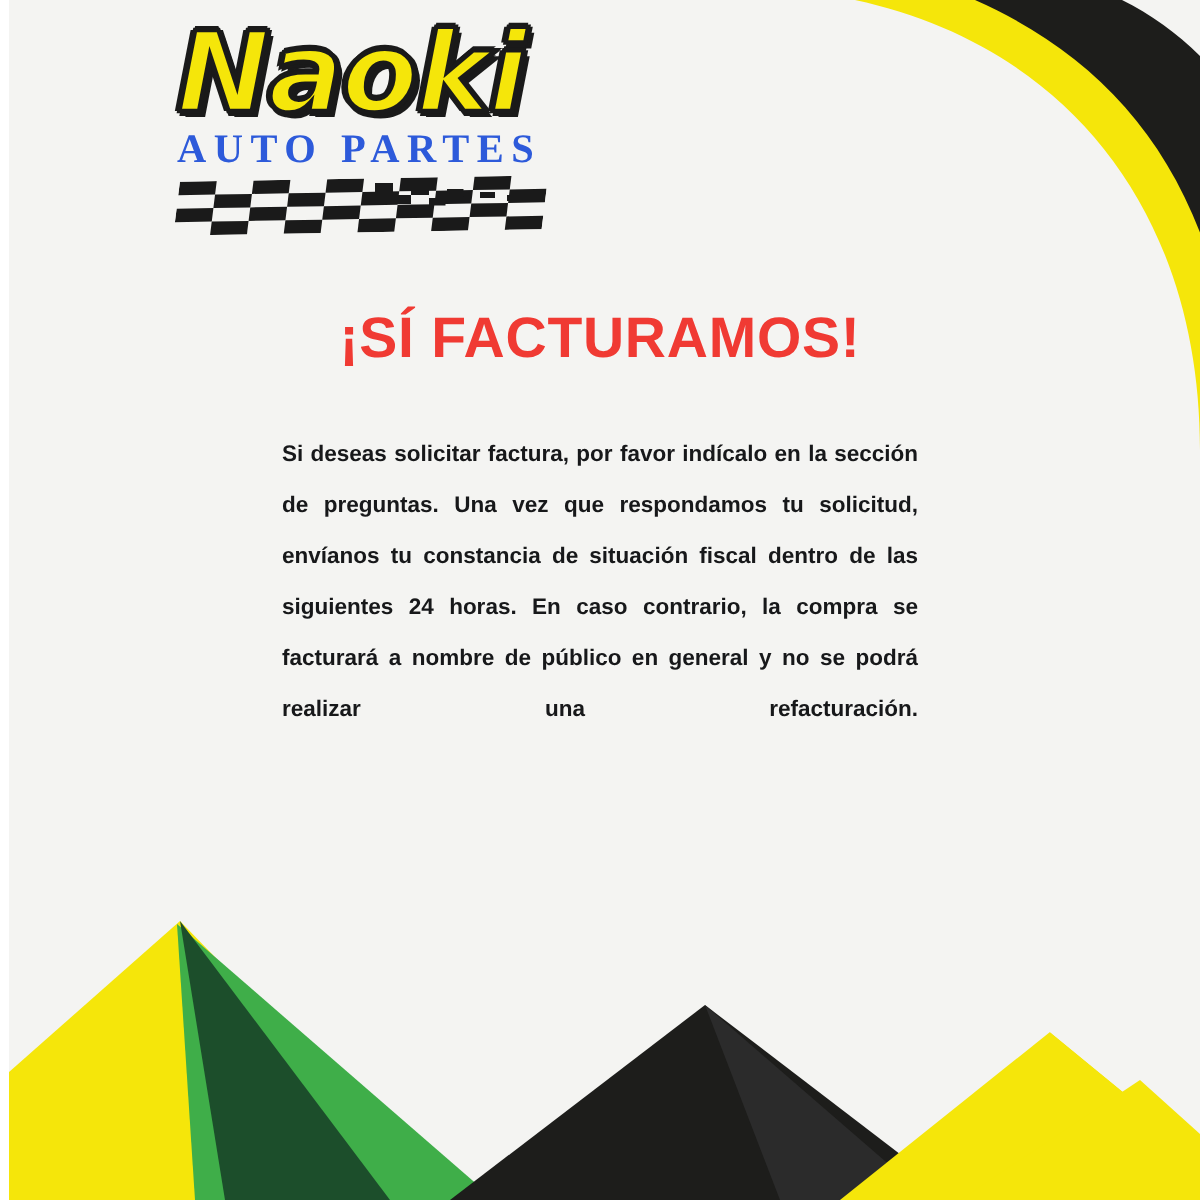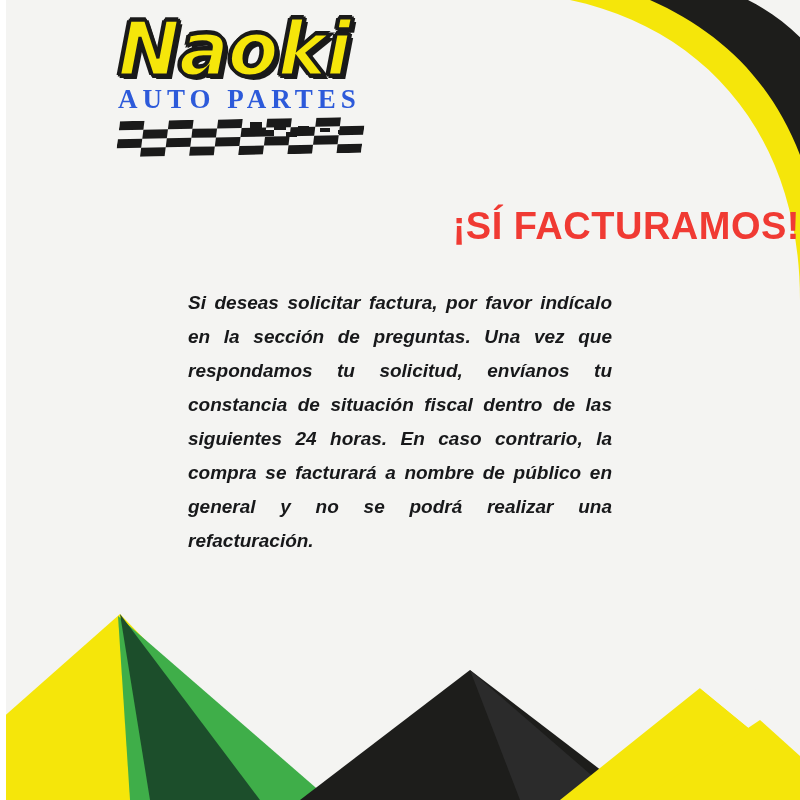--- a/index.html
+++ b/index.html
@@ -97,42 +97,41 @@
     color: #e8392f;
     white-space: nowrap;
   }
 
   
   .headline {
     position: absolute;
     left: 0;
     top: 205px;
     width: 800px;
-    text-align: right;
+    text-align: center;
     font-family: "Liberation Sans", sans-serif;
     font-weight: bold;
     font-size: 38px;
     letter-spacing: 0.5px;
     color: #f03a33;
   }
 
   
   .body-text {
     position: absolute;
     left: 188px;
     top: 286px;
     width: 424px;
     font-family: "Liberation Sans", sans-serif;
     font-weight: bold;
-    font-size: 19px;
+    font-size: 15px;
     line-height: 34px;
     color: #17181a;
     text-align: justify;
     text-justify: inter-word;
-    font-style: italic;
   }
   .body-text:after {
     content: "";
     display: inline-block;
     width: 100%;
   }
 </style>
 </head>
 <body>
 

